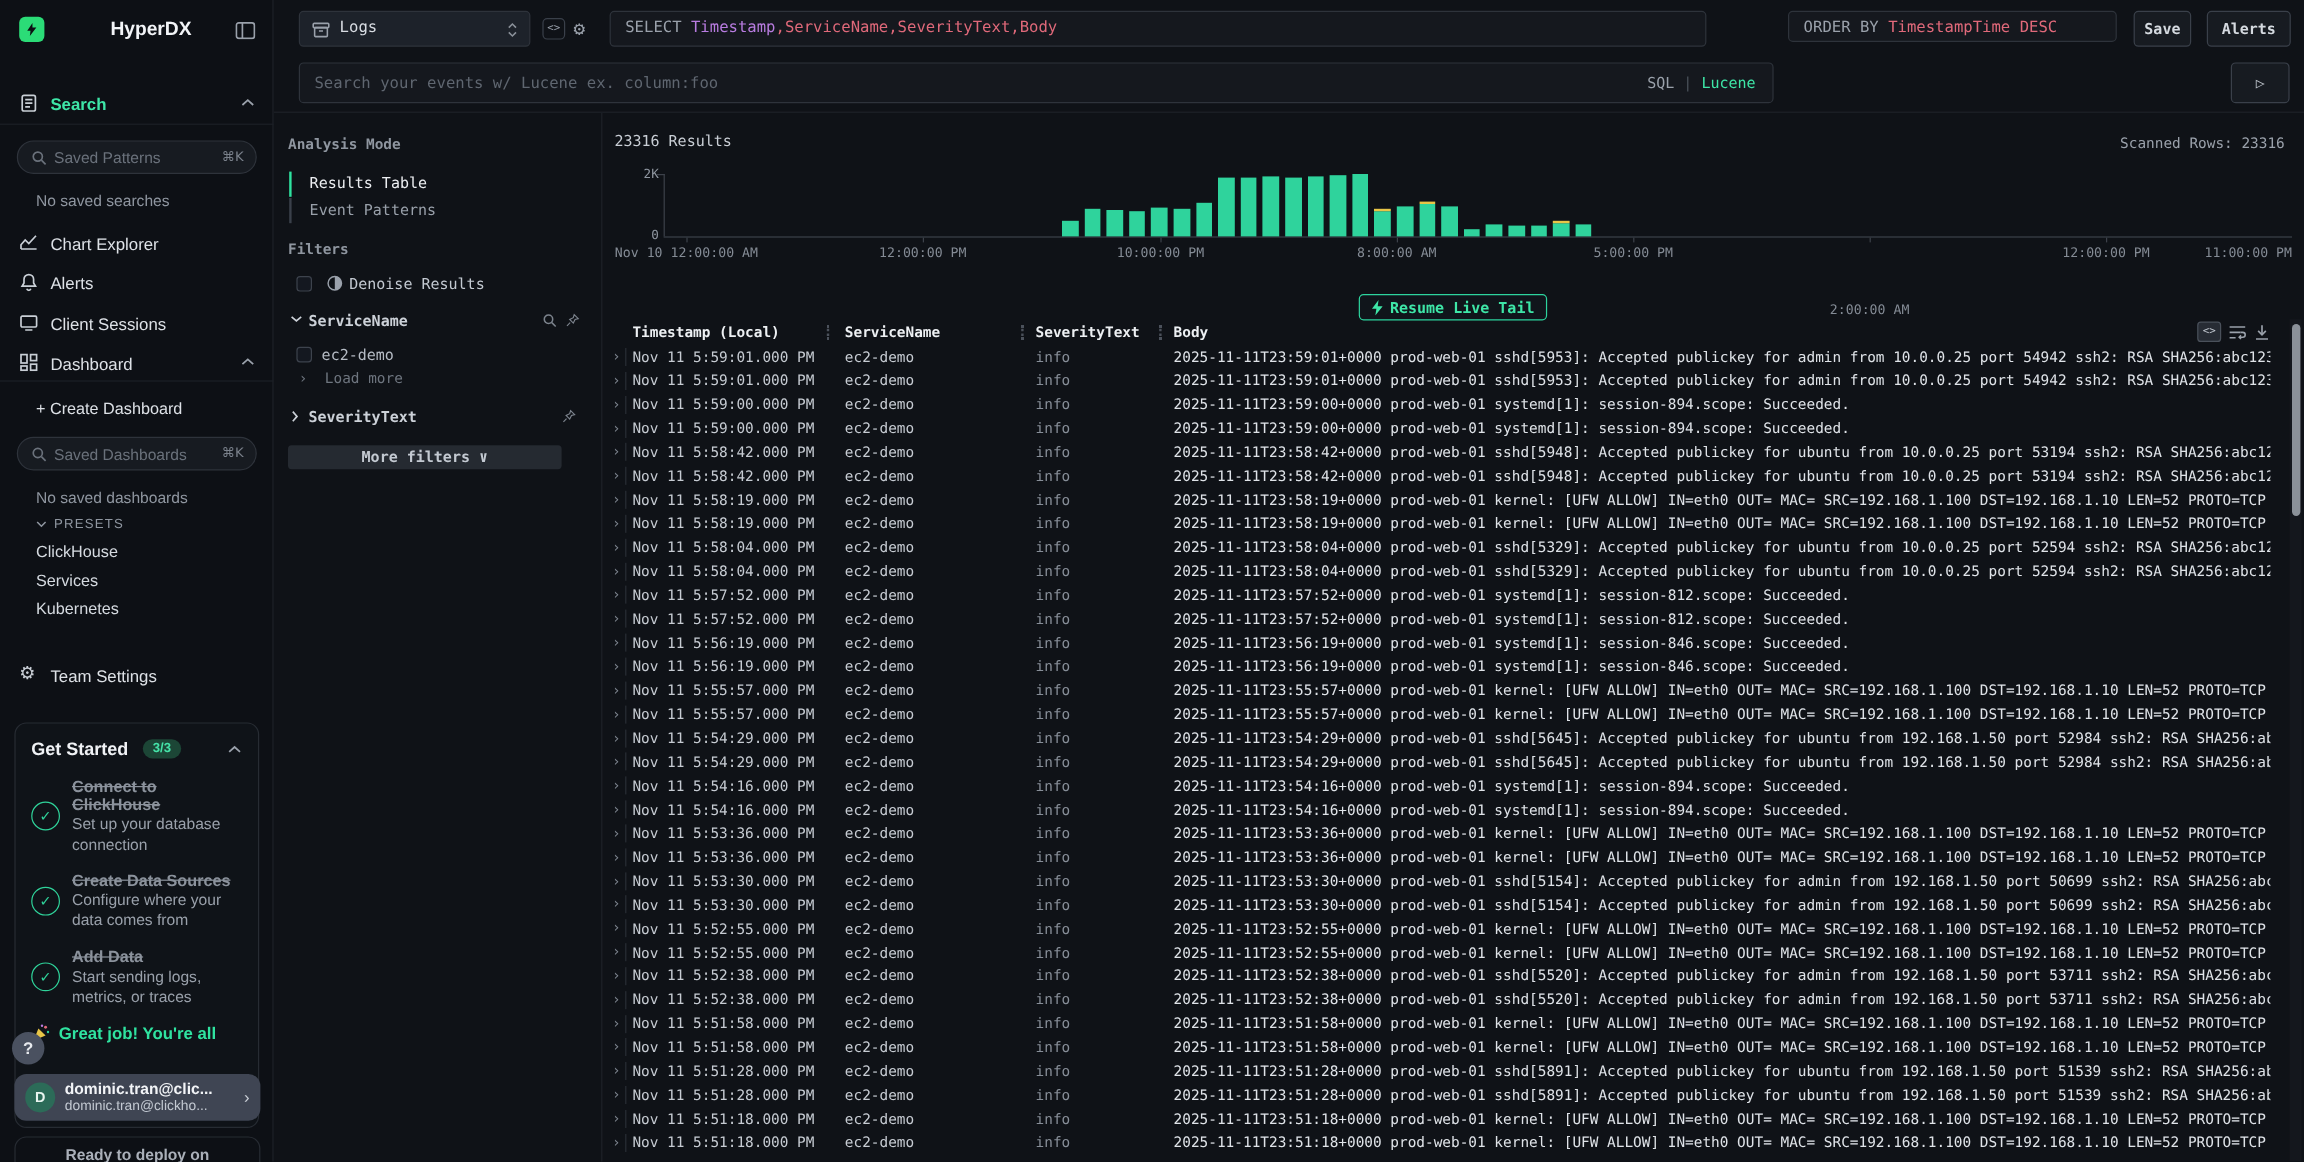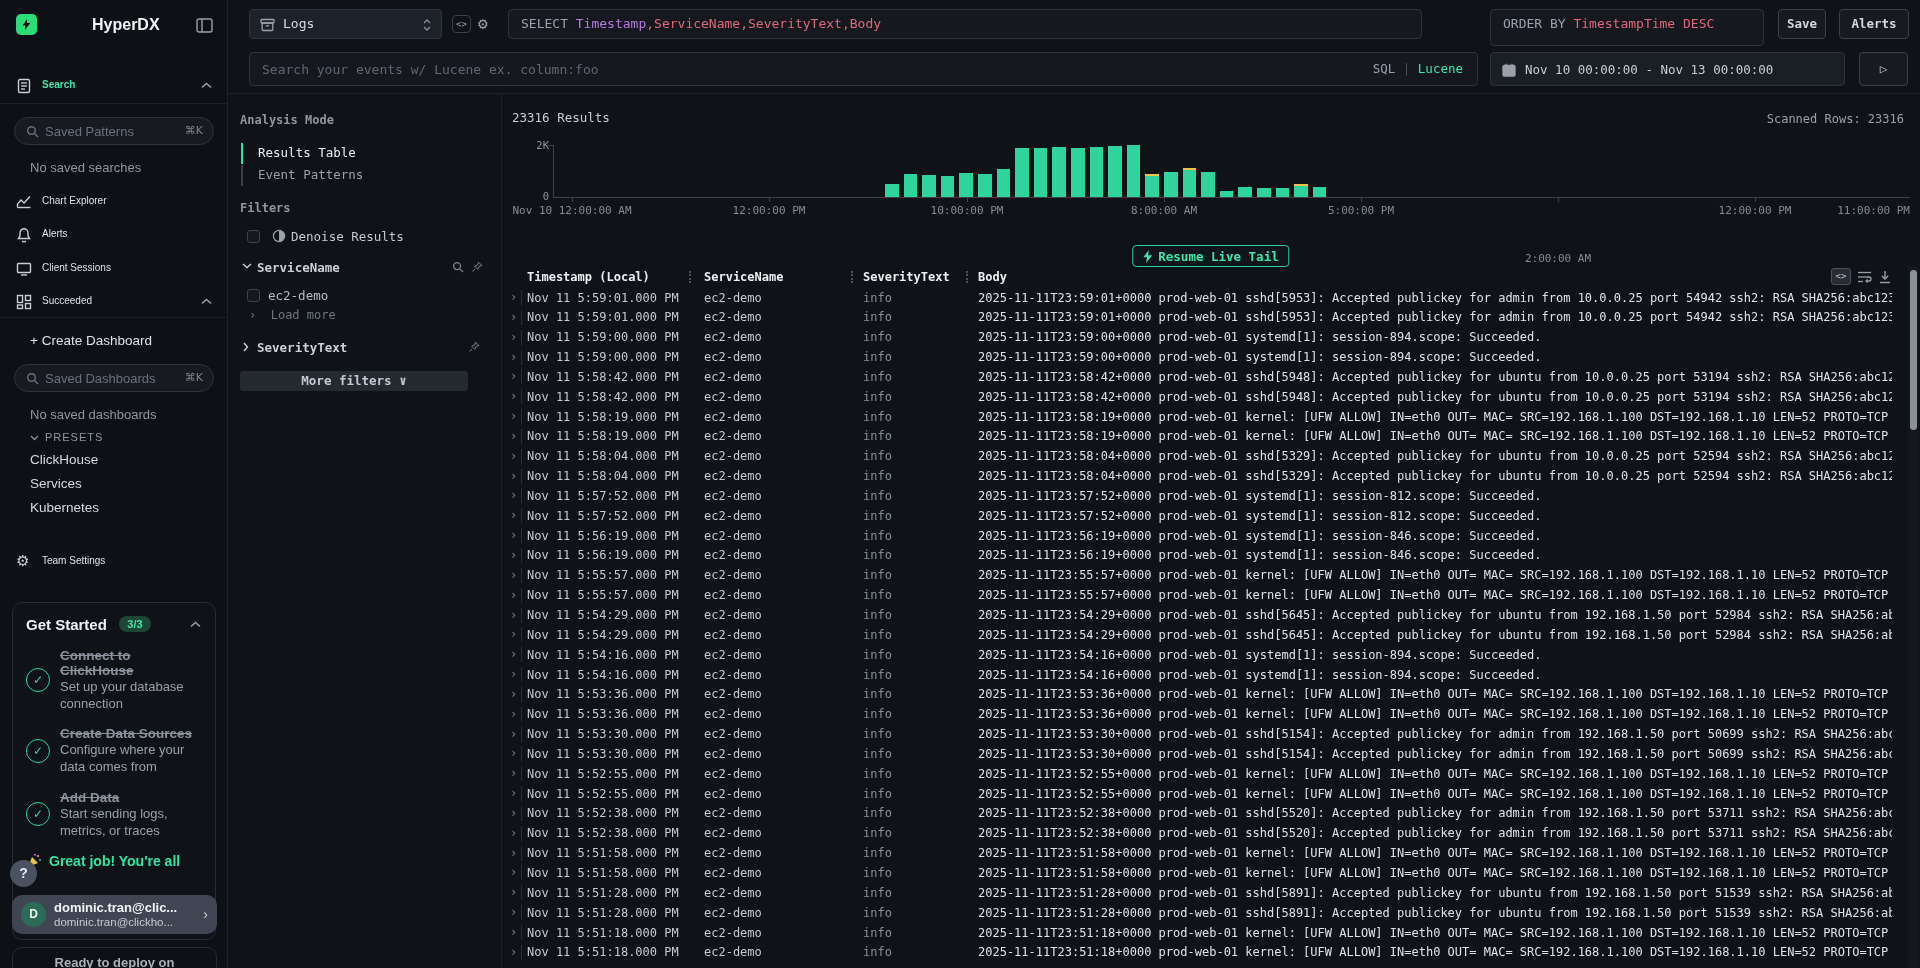--- a/index.html
+++ b/index.html
@@ -11,21 +11,21 @@
   
   #sidebar { position:absolute; left:0; top:0; width:228px; height:968px;
     background:#0d1015; border-right:1px solid #1e2228; z-index:3; }
   .sb-divider { position:absolute; left:0; width:228px; height:1px; background:#1c2026; }
   .logo-badge { position:absolute; left:16px; top:14px; width:21px; height:21px;
     border-radius:5px; background:#2bdc77; display:flex; align-items:center; justify-content:center; }
   .logo-text { position:absolute; left:44px; top:16px; font-size:16px; font-weight:bold; color:#f2f4f7;margin-left:48px; }
   .collapse-ic { position:absolute; right:14px; top:18px; color:#9aa1ab; }
   .nav-row { position:absolute; left:0; width:228px; height:22px; cursor:pointer; }
   .nav-ic { position:absolute; left:16px; top:2px; }
-  .nav-label { position:absolute; left:42px; top:3px; font-size:10px; color:#dde1e6; }
+  .nav-label { position:absolute; left:42px; top:3px; font-size:14px; color:#dde1e6; }
   .nav-label.green { color:#3ee6a7; font-weight:bold; }
   .nav-chev { position:absolute; right:16px; top:6px; }
   .pill { position:absolute; left:14px; width:200px; height:28px; border-radius:14px;
     background:#171b21; border:1px solid #2e333b; }
   .pill .mag { position:absolute; left:11px; top:7px; }
   .pill .ph { position:absolute; left:30px; top:6px; font-size:13px; color:#6a717b; }
   .pill .kbd { position:absolute; right:10px; top:6px; font-size:11px; color:#7b828c;
     font-family:"DejaVu Sans", sans-serif; }
   .dim-note { position:absolute; left:30px; font-size:13px; color:#8f96a0; }
   .sub-item { position:absolute; left:30px; font-size:13.5px; color:#d5dae0; cursor:pointer; }
@@ -63,21 +63,21 @@
   .inbox { position:absolute; background:#15181e; border:1px solid #2e333b; border-radius:4px; }
   #source-select { left:21px; top:9px; width:193px; height:30px; background:#1d222a; cursor:pointer; }
   #source-select .lbl { position:absolute; left:33px; top:6px; font-size:13px; color:#d8dce2; }
   .mini-btn { position:absolute; top:15px; width:19px; height:18px; border:1px solid #3a404a;
     border-radius:4px; color:#9aa1ab; font-size:9px; text-align:center; line-height:16px; }
   #select-input { left:280px; top:9px; width:914px; height:30px; font-size:13px; line-height:28px;
     padding-left:12px; white-space:nowrap; overflow:hidden; }
   .kw { color:#9aa1ab; font-weight:normal; }
   .tok-purple { color:#b87ce0; }
   .tok-salmon { color:#e0697a; }
-  #orderby-input { left:1262px; top:9px; width:274px; height:37px; font-size:13px; line-height:28px;
+  #orderby-input { left:1262px; top:9px; width:274px; height:26px; font-size:13px; line-height:28px;
     padding-left:12px; white-space:nowrap; overflow:hidden; }
   .top-btn { position:absolute; top:9px; height:30px; background:#171b21; border:1px solid #3a404a;
     border-radius:4px; color:#d4d9df; font-size:12.5px; font-weight:bold; text-align:center; line-height:28px; cursor:pointer; }
   #search-input-box { left:21px; top:52px; width:1229px; height:34px; }
   #search-input { position:absolute; left:0; top:0; width:100%; height:100%; background:transparent;
     border:none; outline:none; color:#c9ced5; font-size:13px; padding:0 150px 0 12px;
     font-family:"DejaVu Sans Mono", monospace; }
   #search-input::placeholder { color:#5f6670; }
   #lang-toggle { position:absolute; right:14px; top:8px; font-size:12.5px; }
   #date-range { left:1262px; top:52px; width:355px; height:34px; background:#1a1e25; cursor:pointer; }
@@ -211,21 +211,21 @@
   </div>
   <div class="nav-row" style="top:292px">
     <span class="nav-ic">
       <svg width="16" height="16" viewBox="0 0 16 16" fill="none" stroke="#c9cfd6" stroke-width="1.4">
           <rect x="1.5" y="1.5" width="5" height="7"></rect>
           <rect x="9.5" y="1.5" width="5" height="5"></rect>
           <rect x="1.5" y="11" width="5" height="3.5"></rect>
           <rect x="9.5" y="9.5" width="5" height="5"></rect>
         </svg>
     </span>
-    <span class="nav-label">Succeeded</span>
+    <span class="nav-label">Dashboard</span>
     <span class="nav-chev">
       <svg width="11" height="7" viewBox="0 0 11 7">
           <polyline points="1,5.5 5.5,1.5 10,5.5" fill="none" stroke="#9aa1ab" stroke-width="1.5"></polyline>
         </svg>
     </span>
   </div>
   <div class="sb-divider" style="top:317px"></div>
 
   <div class="sub-item" style="top:333px; color:#dde1e6;">+ Create Dashboard</div>
 
@@ -342,30 +342,20 @@
 
   <div id="search-input-box" class="inbox">
     <input id="search-input" type="text" placeholder="Search your events w/ Lucene ex. column:foo" style="">
     <div id="lang-toggle">
       <span style="color:#9aa1ab">SQL</span>
       <span style="color:#4a515b">|</span>
       <span style="color:#3ee6a7">Lucene</span>
     </div>
   </div>
 
-  <div id="date-range" class="inbox">
-    <span style="position:absolute;left:11px;top:10px">
-      <svg width="14" height="14" viewBox="0 0 14 14" fill="none" stroke="#9aa1ab" stroke-width="1.3">
-          <rect x="1" y="2.5" width="12" height="10.5" rx="1.2" fill="#9aa1ab"></rect>
-          <line x1="4" y1="0.8" x2="4" y2="3.5"></line>
-          <line x1="10" y1="0.8" x2="10" y2="3.5"></line>
-        </svg>
-    </span>
-    <span class="txt">Nov 10 00:00:00 - Nov 13 00:00:00</span>
-  </div>
   <div id="run-btn" class="top-btn">▷</div>
 </div>
 
 <div id="filters">
   <div class="panel-hdr" style="top:19px">Analysis Mode</div>
   <div class="mode-item active" style="top:49px">Results Table</div>
   <div class="mode-item" style="top:71px">Event Patterns</div>
 
   <div class="panel-hdr" style="top:107px">Filters</div>
 

